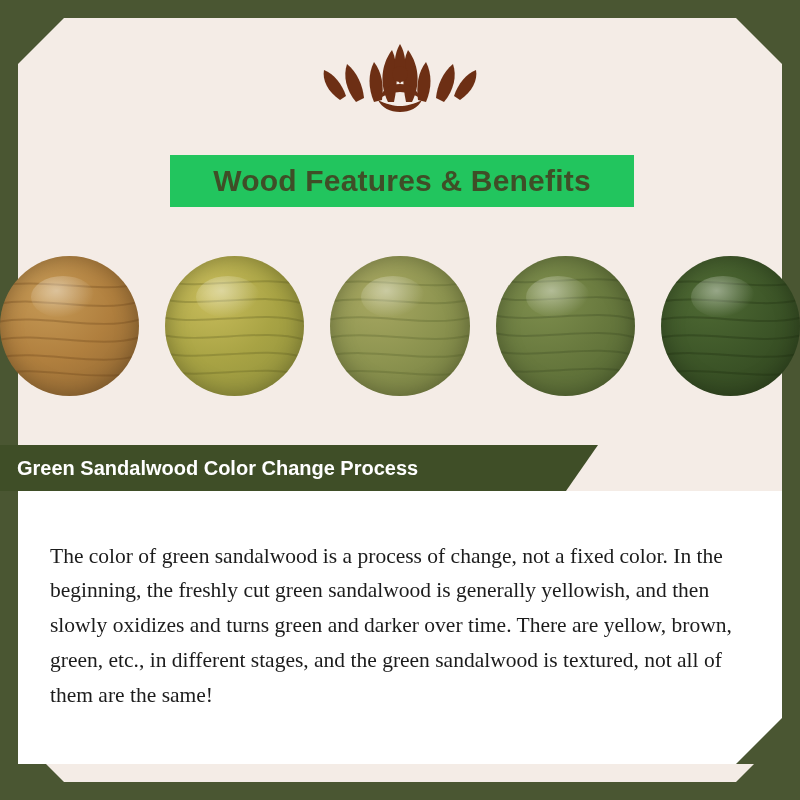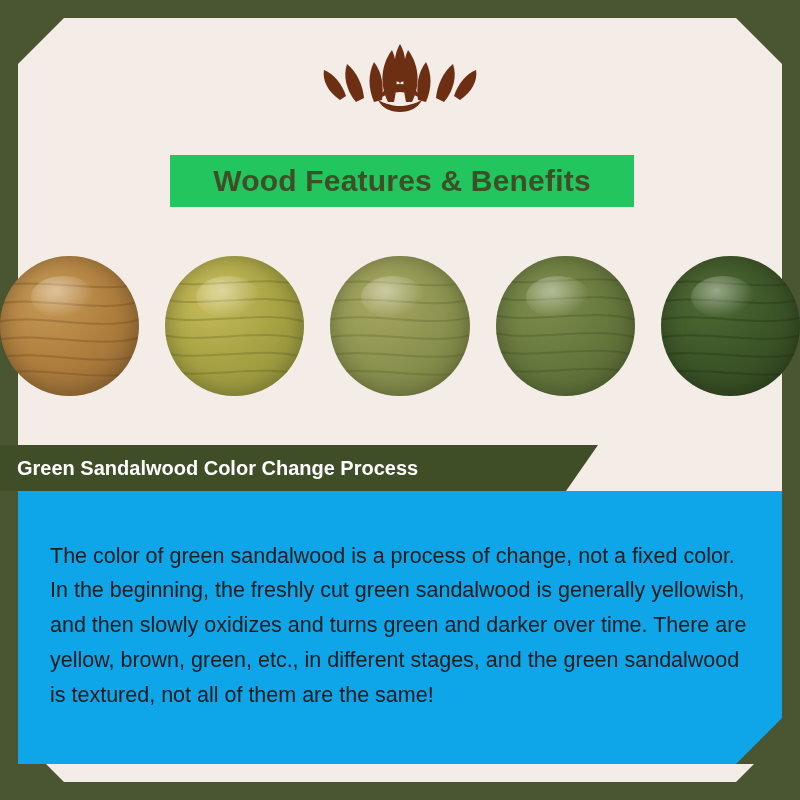--- a/index.html
+++ b/index.html
@@ -173,22 +173,23 @@
     z-index: 7;
   }
 
   
   .body-block {
     position: absolute;
     top: 491px;
     left: 18px;
     width: 764px;
     height: 273px;
-    background: #0ea5e9;
+    background: #ffffff;
     z-index: 6;
+    font-family: Liberation Serif, serif;
   }
   .body-block .body-text {
     position: absolute;
     left: 32px;
     top: 26px;
     width: 700px;
     font-size: 21.5px;
     line-height: 1.62;
     color: #1c1c1c;
   }

